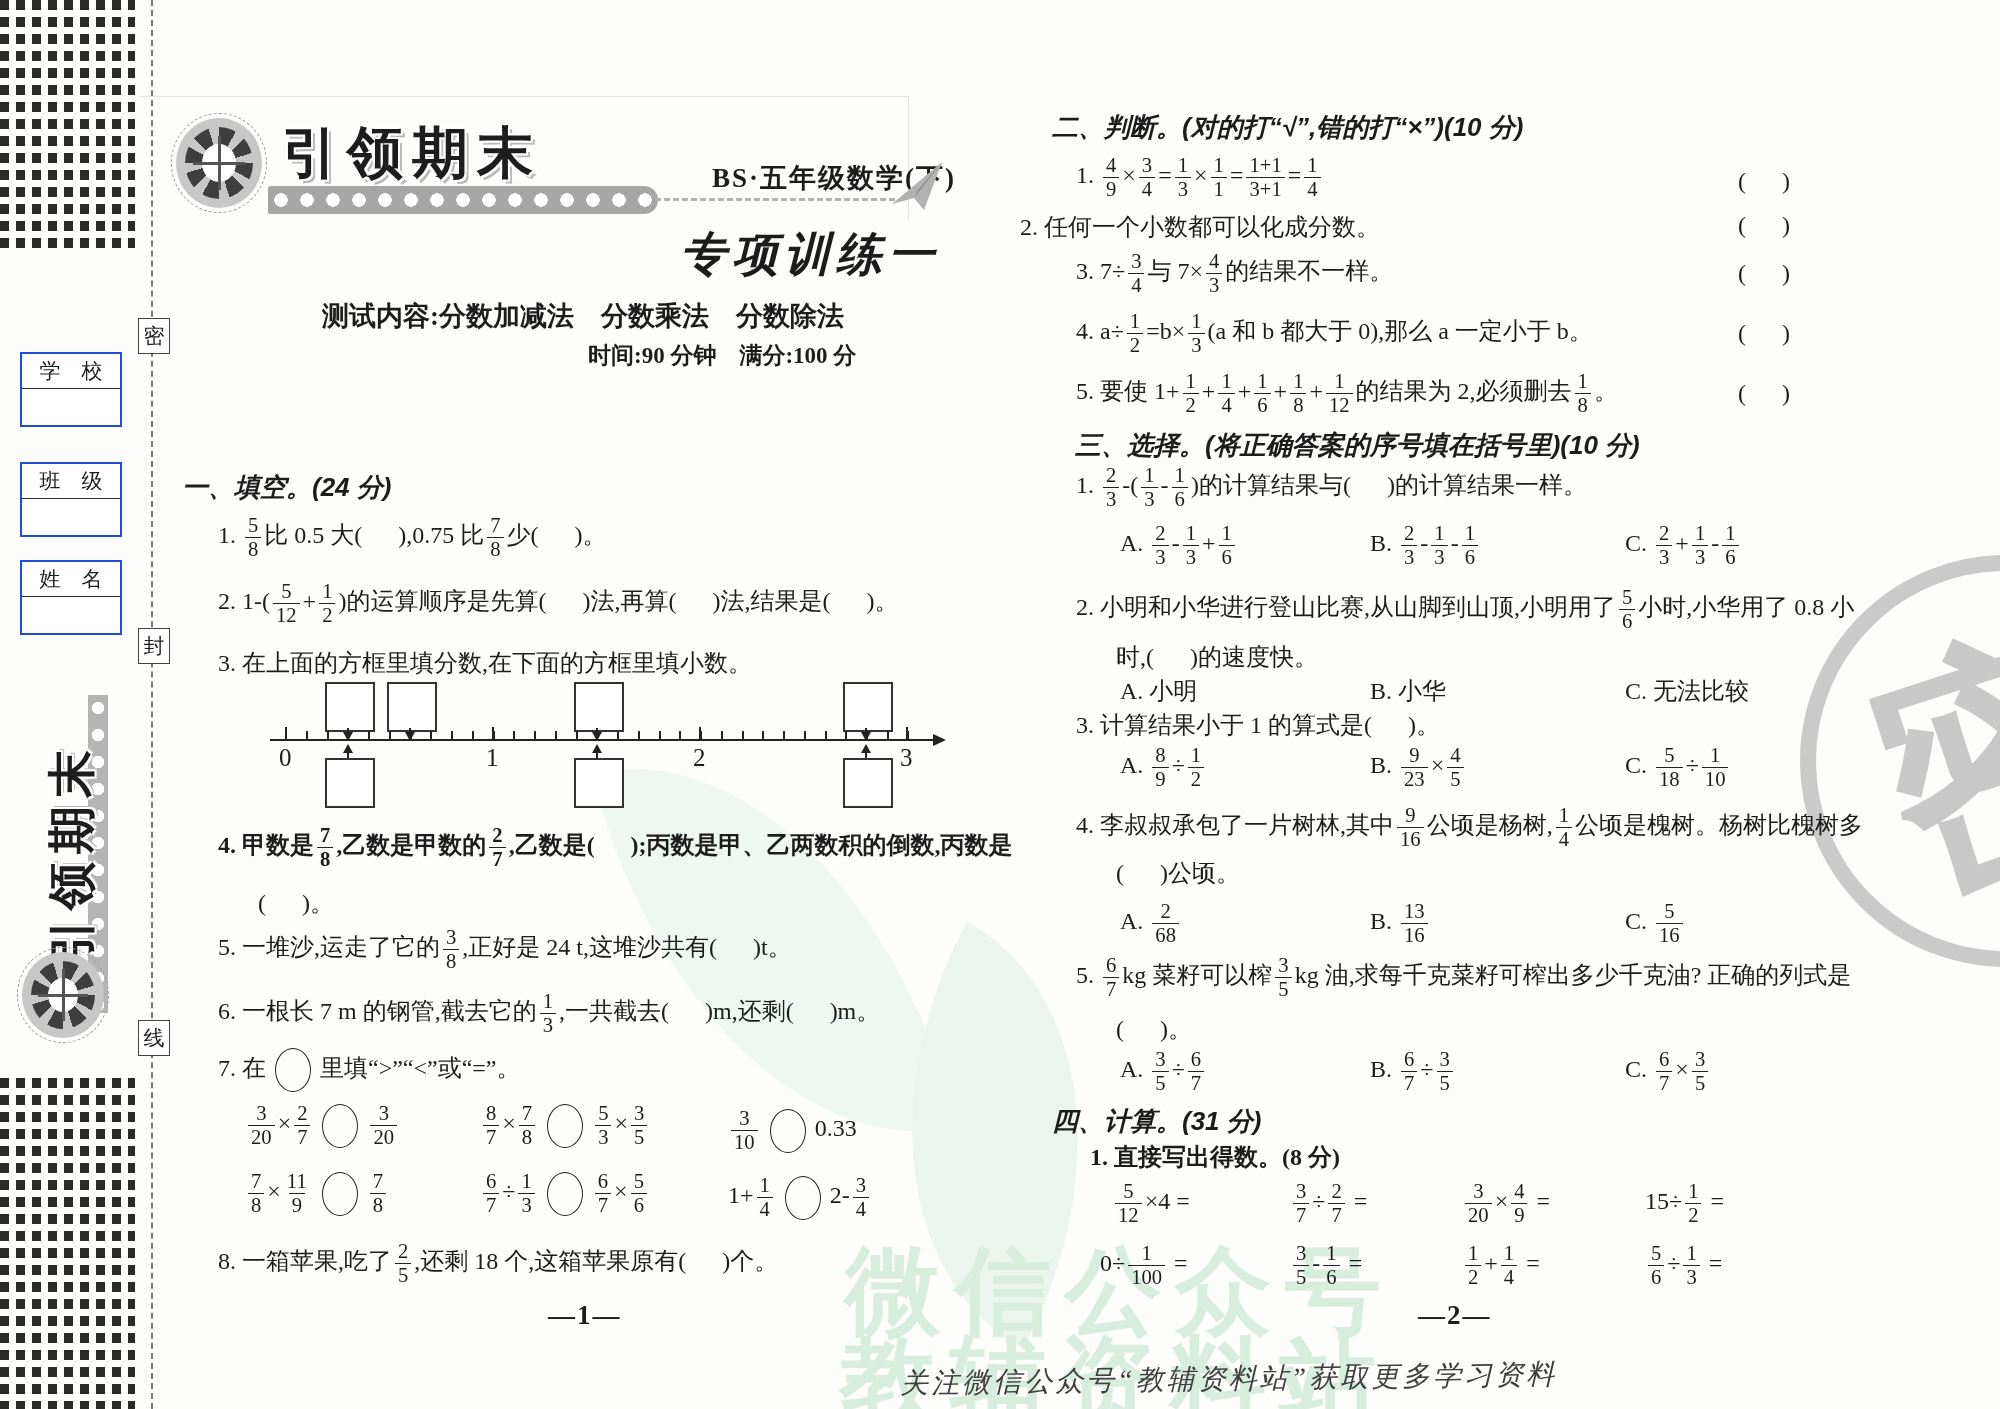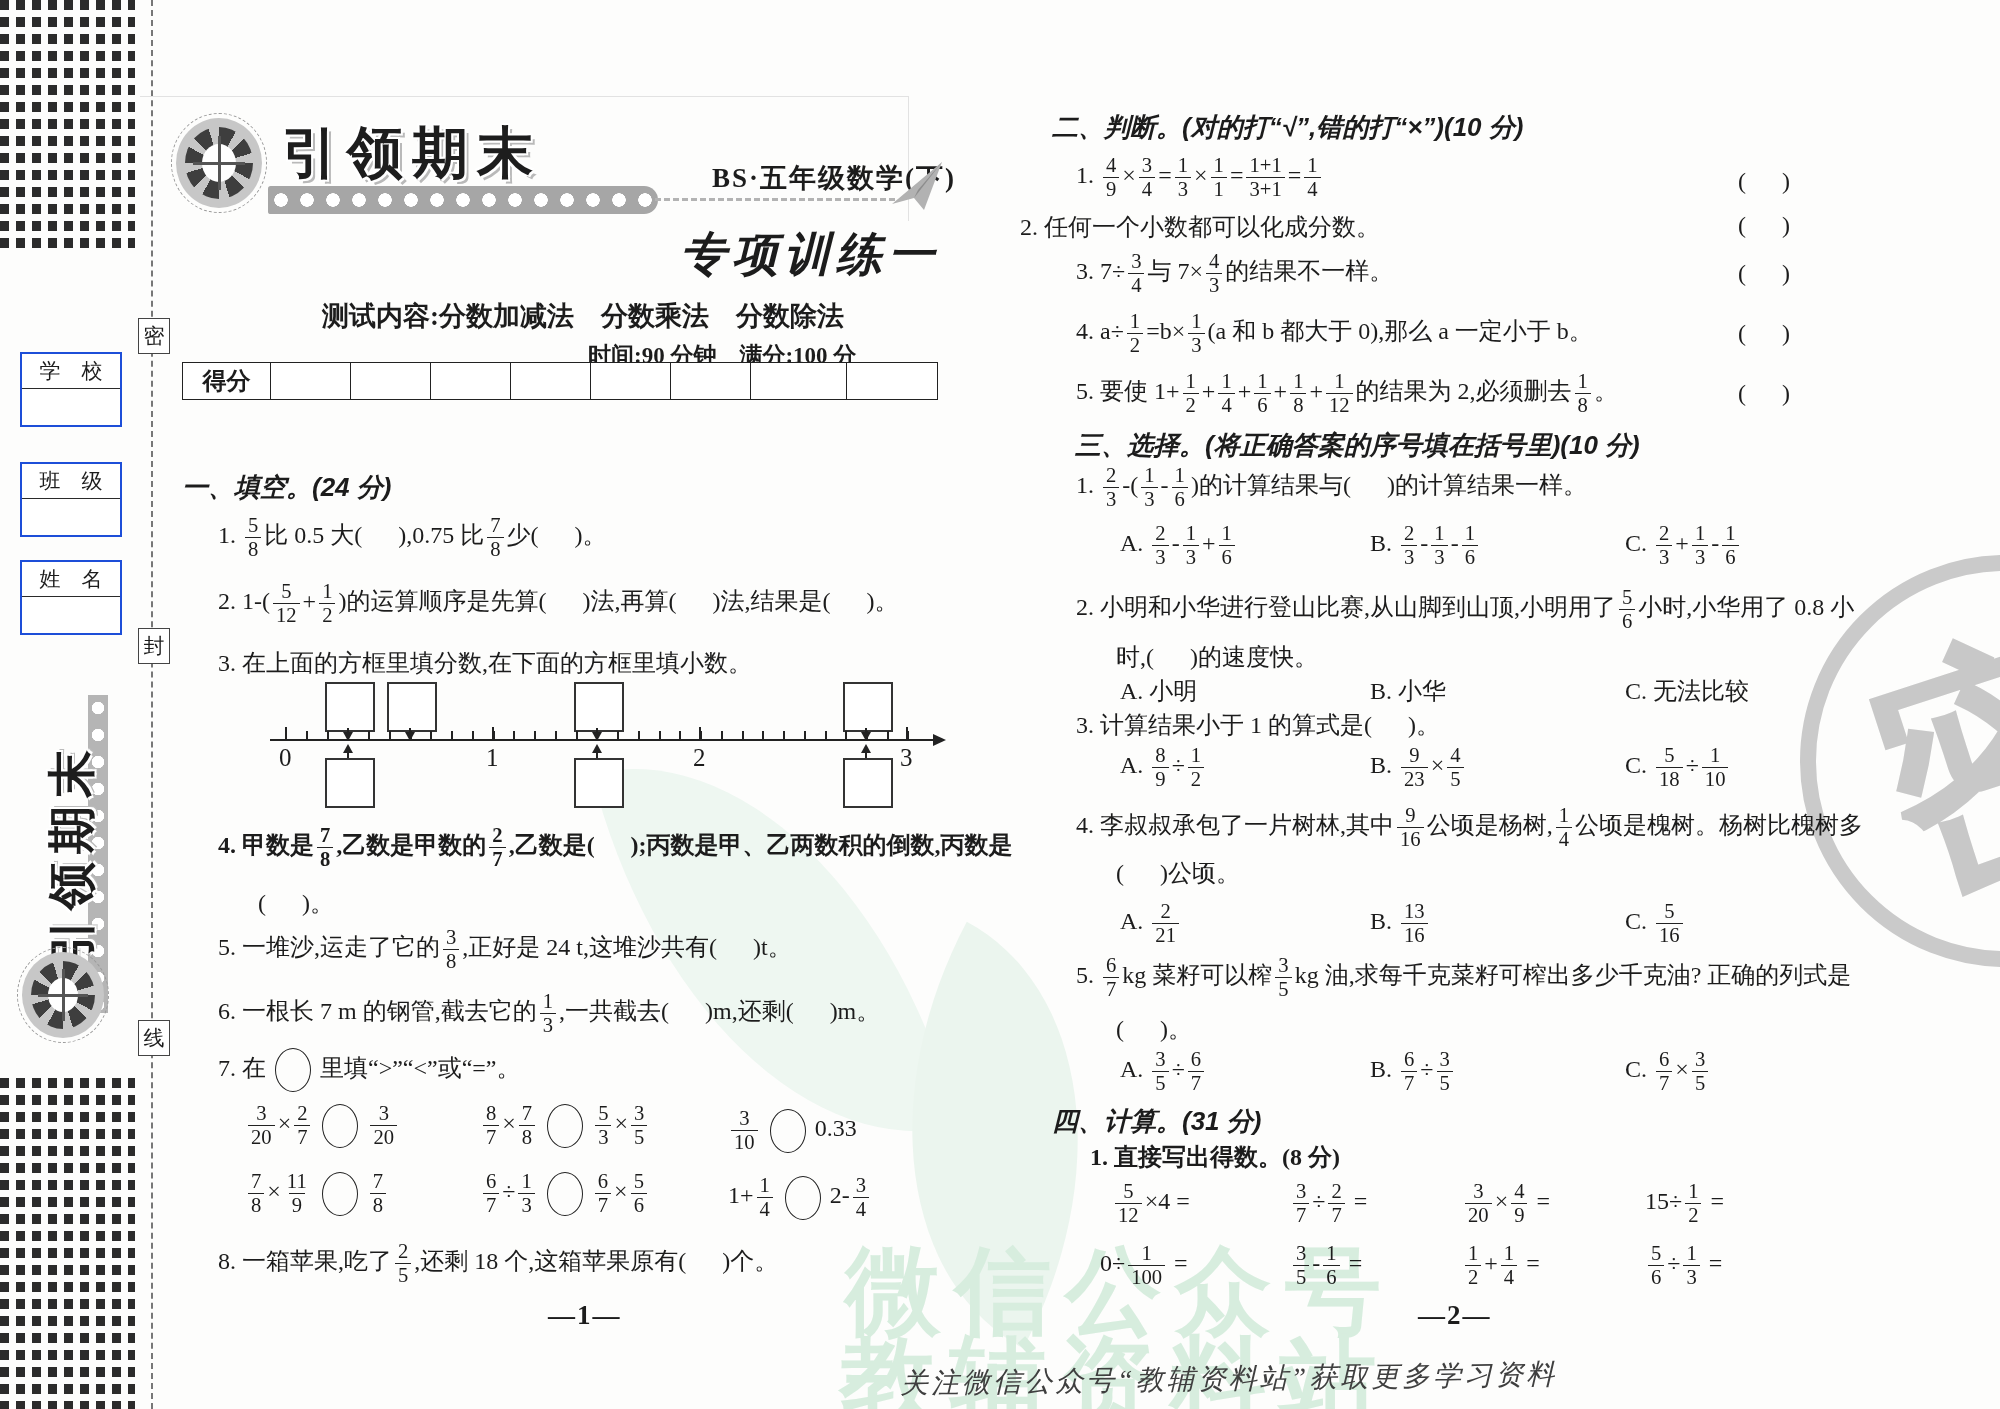--- a/index.html
+++ b/index.html
@@ -169,31 +169,20 @@
       <col style="width:80px">
       <col style="width:80px">
       <col style="width:80px">
   <col style="width:80px">
       <col style="width:80px">
       <col style="width:80px">
       <col style="width:96px">
       <col style="width:91px">
     </colgroup>
   <tbody>
-  <tr>
-    <td>得分</td>
-    <td></td>
-        <td></td>
-    <td></td>
-        <td></td>
-    <td></td>
-        <td></td>
-    <td></td>
-        <td></td>
-  </tr>
 </tbody>
   </table>
 
 <div class="abs sec-head" style="left:182px;top:470px;">一、填空。(24 分)</div>
 
 <div class="abs q" style="left:218px;top:512px;">1. <span class="frac"><span class="fnum">5</span><span class="fden">8</span></span>比 0.5 大(      ),0.75 比<span class="frac"><span class="fnum">7</span><span class="fden">8</span></span>少(      )。</div>
 <div class="abs q" style="left:218px;top:578px;">2. 1-(<span class="frac"><span class="fnum">5</span><span class="fden">12</span></span>+<span class="frac"><span class="fnum">1</span><span class="fden">2</span></span>)的运算顺序是先算(      )法,再算(      )法,结果是(      )。</div>
 <div class="abs q" style="left:218px;top:648px;">3. 在上面的方框里填分数,在下面的方框里填小数。</div>
 
 <div class="abs numline">
@@ -276,21 +265,21 @@
 <div class="abs q" style="left:1370px;top:676px;">B. 小华</div>
 <div class="abs q" style="left:1625px;top:676px;">C. 无法比较</div>
 
 <div class="abs q" style="left:1076px;top:710px;">3. 计算结果小于 1 的算式是(      )。</div>
 <div class="abs q" style="left:1120px;top:742px;">A. <span class="frac"><span class="fnum">8</span><span class="fden">9</span></span>÷<span class="frac"><span class="fnum">1</span><span class="fden">2</span></span></div>
 <div class="abs q" style="left:1370px;top:742px;">B. <span class="frac"><span class="fnum">9</span><span class="fden">23</span></span>×<span class="frac"><span class="fnum">4</span><span class="fden">5</span></span></div>
 <div class="abs q" style="left:1625px;top:742px;">C. <span class="frac"><span class="fnum">5</span><span class="fden">18</span></span>÷<span class="frac"><span class="fnum">1</span><span class="fden">10</span></span></div>
 
 <div class="abs q" style="left:1076px;top:802px;">4. 李叔叔承包了一片树林,其中<span class="frac"><span class="fnum">9</span><span class="fden">16</span></span>公顷是杨树,<span class="frac"><span class="fnum">1</span><span class="fden">4</span></span>公顷是槐树。杨树比槐树多</div>
 <div class="abs q" style="left:1116px;top:858px;">(      )公顷。</div>
-<div class="abs q" style="left:1120px;top:898px;">A. <span class="frac"><span class="fnum">2</span><span class="fden">21</span></span></div>
+<div class="abs q" style="left:1120px;top:898px;">A. <span class="frac"><span class="fnum">2</span><span class="fden">68</span></span></div>
 <div class="abs q" style="left:1370px;top:898px;">B. <span class="frac"><span class="fnum">13</span><span class="fden">16</span></span></div>
 <div class="abs q" style="left:1625px;top:898px;">C. <span class="frac"><span class="fnum">5</span><span class="fden">16</span></span></div>
 
 <div class="abs q" style="left:1076px;top:952px;">5. <span class="frac"><span class="fnum">6</span><span class="fden">7</span></span>kg 菜籽可以榨<span class="frac"><span class="fnum">3</span><span class="fden">5</span></span>kg 油,求每千克菜籽可榨出多少千克油? 正确的列式是</div>
 <div class="abs q" style="left:1116px;top:1014px;">(      )。</div>
 <div class="abs q" style="left:1120px;top:1046px;">A. <span class="frac"><span class="fnum">3</span><span class="fden">5</span></span>÷<span class="frac"><span class="fnum">6</span><span class="fden">7</span></span></div>
 <div class="abs q" style="left:1370px;top:1046px;">B. <span class="frac"><span class="fnum">6</span><span class="fden">7</span></span>÷<span class="frac"><span class="fnum">3</span><span class="fden">5</span></span></div>
 <div class="abs q" style="left:1625px;top:1046px;">C. <span class="frac"><span class="fnum">6</span><span class="fden">7</span></span>×<span class="frac"><span class="fnum">3</span><span class="fden">5</span></span></div>
 
 <div class="abs sec-head" style="left:1052px;top:1104px;">四、计算。(31 分)</div>

